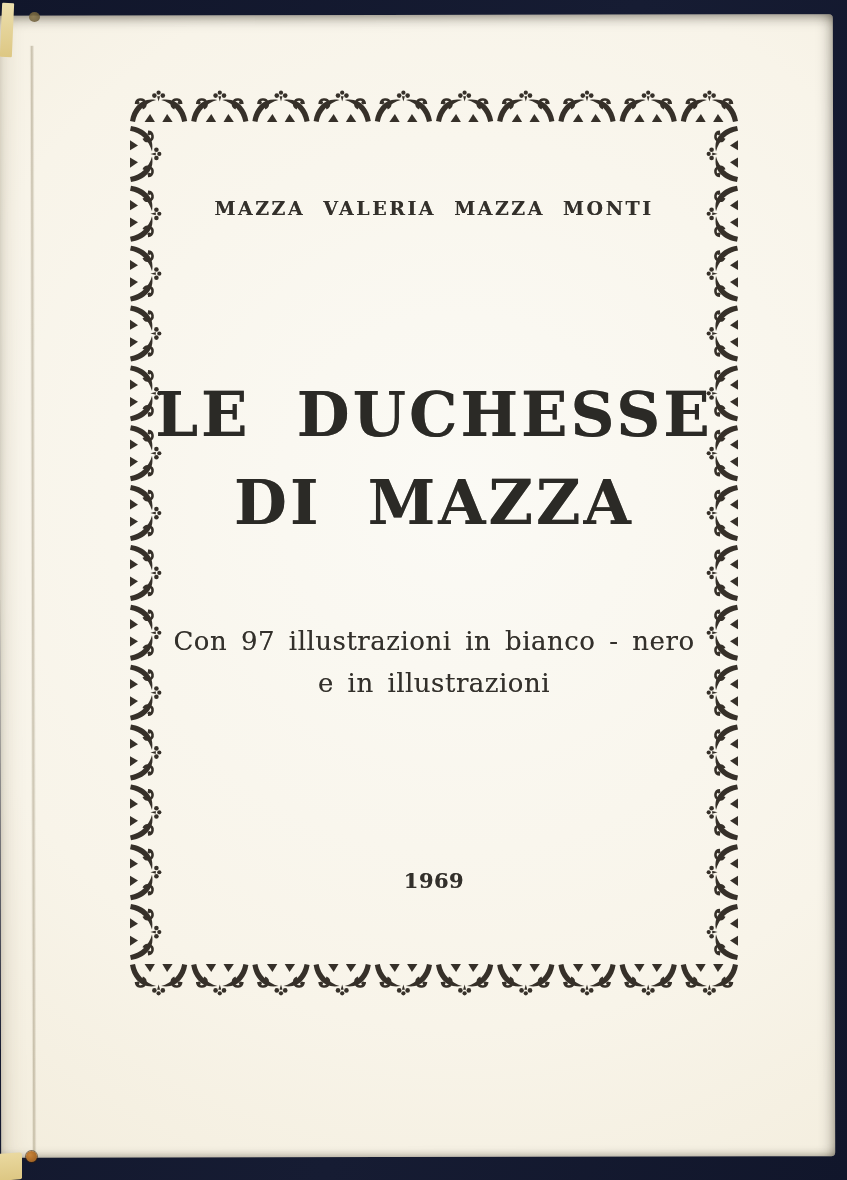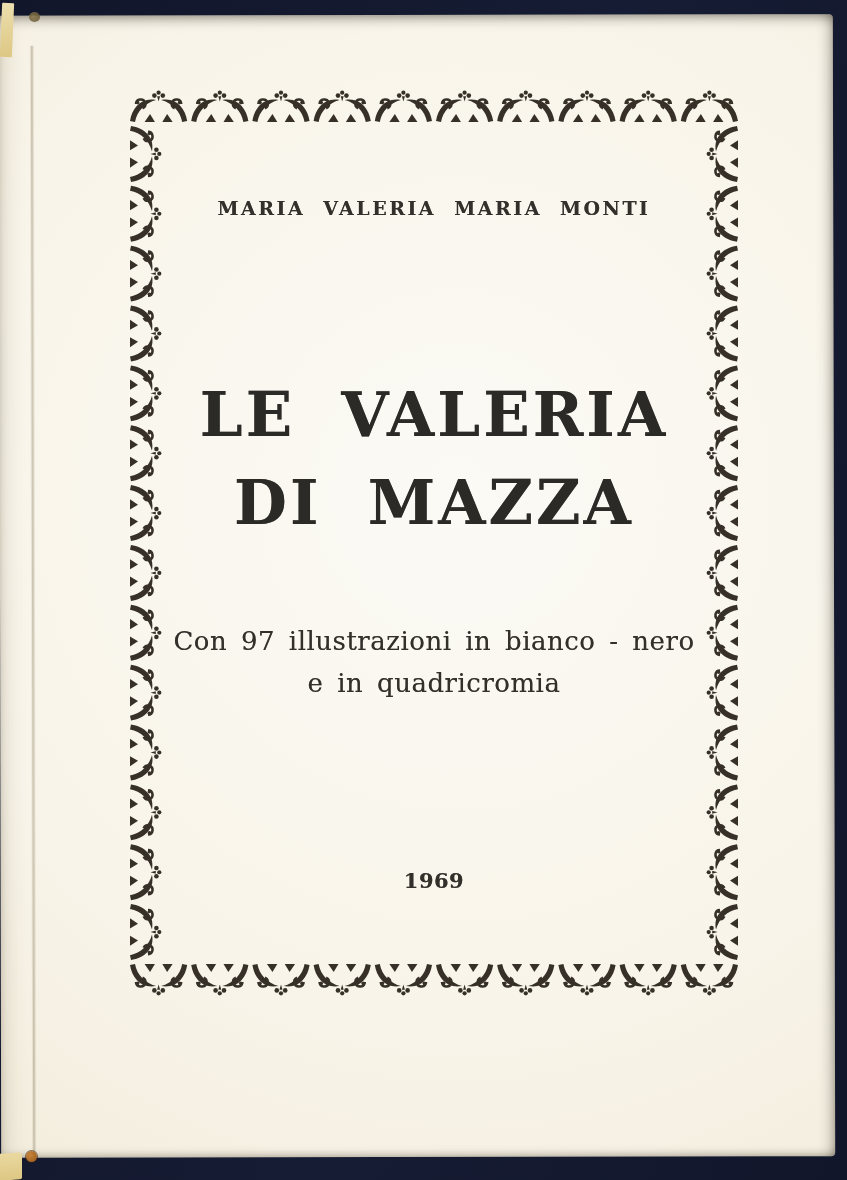--- a/index.html
+++ b/index.html
@@ -200,30 +200,30 @@
       <use href="#orn-v-r" y="366"></use>
         <use href="#orn-v-r" y="427"></use>
         <use href="#orn-v-r" y="488"></use>
       <use href="#orn-v-r" y="549"></use>
         <use href="#orn-v-r" y="610"></use>
         <use href="#orn-v-r" y="671"></use>
       <use href="#orn-v-r" y="732"></use>
         <use href="#orn-v-r" y="793"></use>
     </svg>
 
-    <div class="textline author">MARIA VALERIA MARIA MONTI</div>
+    <div class="textline author">MAZZA VALERIA MAZZA MONTI</div>
 
     <div class="textline title">
-      <div>LE VALERIA</div>
+      <div>LE DUCHESSE</div>
       <div>DI MAZZA</div>
     </div>
 
     <div class="textline subtitle">
       <div>Con 97 illustrazioni in bianco - nero</div>
-      <div>e in quadricromia</div>
+      <div>e in illustrazioni</div>
     </div>
 
     <div class="textline imprint">
       <div>1969</div>
     </div>
 
   </div>
 </div>
 
 </body></html>

